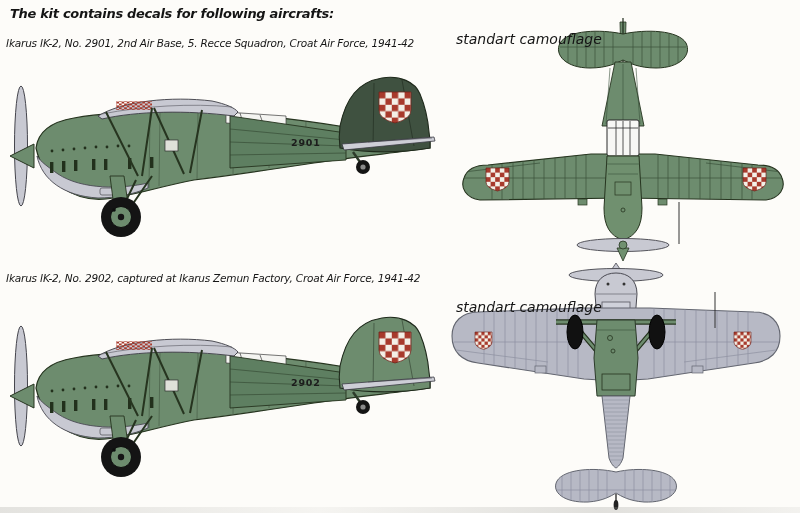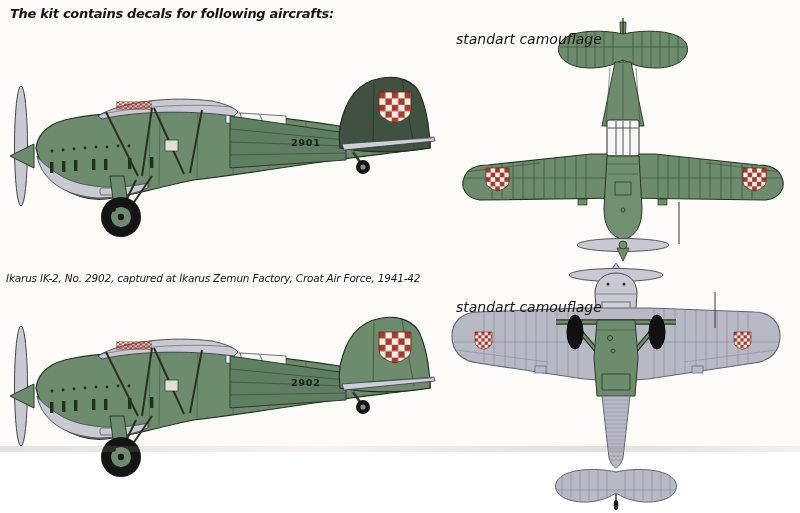--- a/index.html
+++ b/index.html
@@ -1,17 +1,17 @@
 <!DOCTYPE html>
 <html style="--paper: #fdfcf9; --text-black: #151515; --camouflage-green: #6d8c6e; --far-wing-green: #5e7f61; --dark-green: #3f5140; --underside-grey: #b7b9c5; --metal-grey: #c8c9d2; --checker-red: #a83a2c; --checker-white: #f3f0e7; --outline-dark: #26341f; --grey-outline: #62656f;"><head>
 <meta charset="utf-8">
 <style>
   html,body{margin:0;padding:0;}
   body{width:800px;height:513px;overflow:hidden;font-family:"DejaVu Sans","Liberation Sans",sans-serif;}
-  .page{position:relative;width:800px;height:452px;background:var(--paper,#fdfcf9);}
+  .page{position:relative;width:800px;height:513px;background:var(--paper,#fdfcf9);}
   .page-title{position:absolute;left:10px;top:6px;font-size:13px;font-weight:bold;font-style:italic;
     letter-spacing:-0.3px;color:var(--text-black,#111);white-space:nowrap;}
   .caption{position:absolute;left:6px;font-size:10.5px;font-style:italic;letter-spacing:-0.2px;
     color:var(--text-black,#1a1a1a);white-space:nowrap;}
   .caption-1{top:37px;}
   .caption-2{top:272px;}
   .camo-label{position:absolute;font-size:14px;font-style:italic;color:var(--text-black,#1a1a1a);
     white-space:nowrap;z-index:5;pointer-events:none;}
   .camo-label-1{left:456px;top:31px;}
   .camo-label-2{left:456px;top:299px;}
@@ -26,20 +26,21 @@
   .scan-smudge{position:absolute;left:0;bottom:0;width:100%;height:6px;
     background:linear-gradient(90deg,rgba(150,150,145,.25),rgba(150,150,145,.08) 40%,rgba(150,150,145,.28) 75%,rgba(150,150,145,.1));}
   svg{display:block;}
 </style>
 </head>
 <body>
 
 <div class="page">
 
   <div class="page-title">The kit contains decals for following aircrafts:</div>
+  <div class="caption caption-1">Ikarus IK-2, No. 2901, 2nd Air Base, 5. Recce Squadron, Croat Air Force, 1941-42</div>
   <div class="caption caption-2">Ikarus IK-2, No. 2902, captured at Ikarus Zemun Factory, Croat Air Force, 1941-42</div>
   <div class="camo-label camo-label-1">standart camouflage</div>
   <div class="camo-label camo-label-2">standart camouflage</div>
 
   <svg width="0" height="0" style="position:absolute" aria-hidden="true">
     <defs>
       <pattern id="chk6" width="12.8" height="12.8" patternUnits="userSpaceOnUse">
         <rect width="12.8" height="12.8" fill="var(--checker-white,#f3f0e7)"></rect>
         <rect width="6.4" height="6.4" fill="var(--checker-red,#a83a2c)"></rect>
         <rect x="6.4" y="6.4" width="6.4" height="6.4" fill="var(--checker-red,#a83a2c)"></rect>

